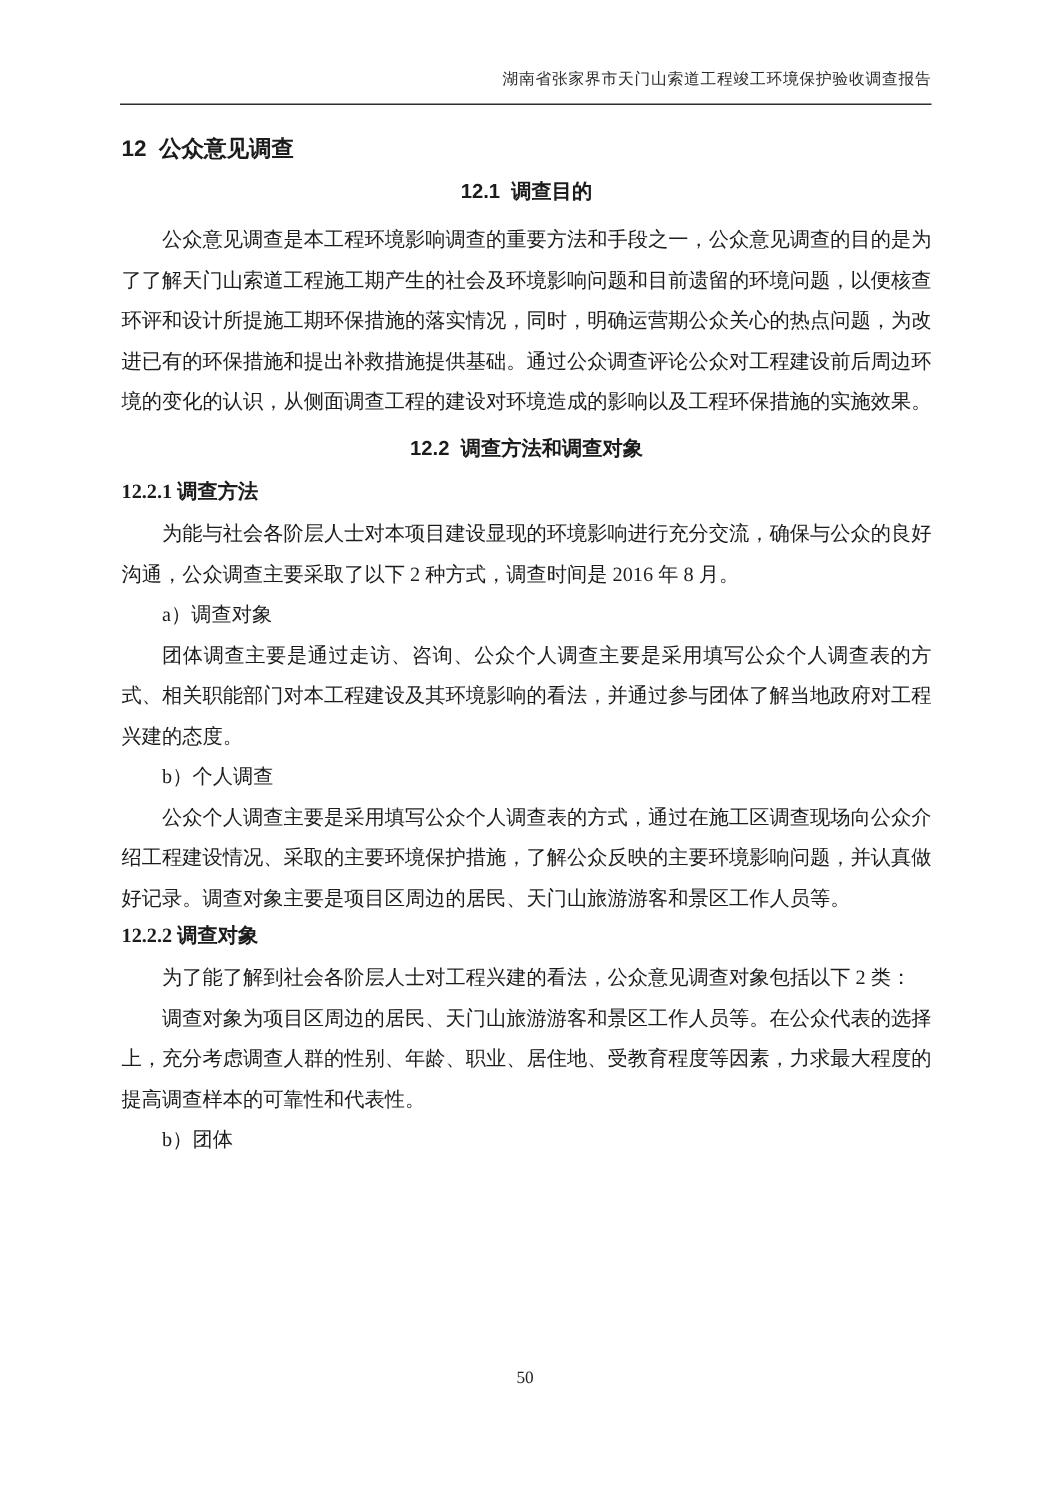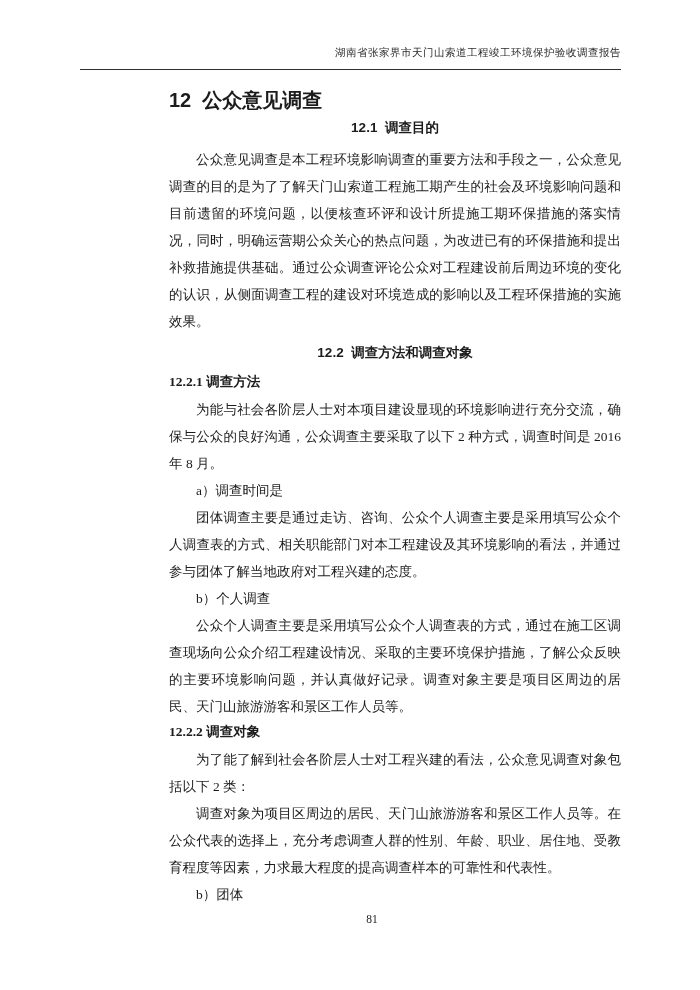--- a/index.html
+++ b/index.html
@@ -1,15 +1,15 @@
 <!DOCTYPE html>
 <html lang="zh"><head>
 <meta charset="utf-8">
 <style>
-  * { box-sizing: border-box; padding-left: 44px; }
+  * { box-sizing: border-box; }
   html, body { margin: 0; padding: 0; background: #ffffff; }
   .page {
     position: relative;
     width: 700px;
     height: 990px;
     background: #ffffff;
     color: #1c1c1c;
     font-family: "Liberation Serif", "DejaVu Serif", serif;
     overflow: hidden;
   }
@@ -32,21 +32,21 @@
   .content {
     position: absolute;
     top: 88px;
     left: 81px;
     width: 540px;
     font-size: 13.5px;
     line-height: 27px;
     text-align: justify;
   }
   h1.sec {
-    font-size: 20px;
+    font-size: 15px;
     font-weight: 700;
     line-height: 20px;
     margin: 2px 0 8px 0;
     font-family: "Liberation Sans", "DejaVu Sans", sans-serif;
     white-space: pre-wrap;
     text-align: left;
   }
   h2.sub {
     font-size: 13.5px;
     font-weight: 700;
@@ -100,35 +100,35 @@
     <h2 class="sub">12.1  调查目的</h2>
 
     <p class="body">公众意见调查是本工程环境影响调查的重要方法和手段之一，公众意见调查的目的是为了了解天门山索道工程施工期产生的社会及环境影响问题和目前遗留的环境问题，以便核查环评和设计所提施工期环保措施的落实情况，同时，明确运营期公众关心的热点问题，为改进已有的环保措施和提出补救措施提供基础。通过公众调查评论公众对工程建设前后周边环境的变化的认识，从侧面调查工程的建设对环境造成的影响以及工程环保措施的实施效果。</p>
 
     <h2 class="sub mid">12.2  调查方法和调查对象</h2>
 
     <h3 class="subsub">12.2.1 调查方法</h3>
 
     <p class="body">为能与社会各阶层人士对本项目建设显现的环境影响进行充分交流，确保与公众的良好沟通，公众调查主要采取了以下 2 种方式，调查时间是 2016 年 8 月。</p>
 
-    <p class="item">a）调查时间是</p>
+    <p class="item">a）调查对象</p>
 
     <p class="body">团体调查主要是通过走访、咨询、公众个人调查主要是采用填写公众个人调查表的方式、相关职能部门对本工程建设及其环境影响的看法，并通过参与团体了解当地政府对工程兴建的态度。</p>
 
     <p class="item">b）个人调查</p>
 
     <p class="body">公众个人调查主要是采用填写公众个人调查表的方式，通过在施工区调查现场向公众介绍工程建设情况、采取的主要环境保护措施，了解公众反映的主要环境影响问题，并认真做好记录。调查对象主要是项目区周边的居民、天门山旅游游客和景区工作人员等。</p>
 
     <h3 class="subsub">12.2.2 调查对象</h3>
 
     <p class="body">为了能了解到社会各阶层人士对工程兴建的看法，公众意见调查对象包括以下 2 类：</p>
 
 
     <p class="body">调查对象为项目区周边的居民、天门山旅游游客和景区工作人员等。在公众代表的选择上，充分考虑调查人群的性别、年龄、职业、居住地、受教育程度等因素，力求最大程度的提高调查样本的可靠性和代表性。</p>
 
     <p class="item">b）团体</p>
 
 
   </main>
 
-  <div class="page-number">81</div>
+  <div class="page-number">50</div>
 
 </div>
 
 </body></html>

